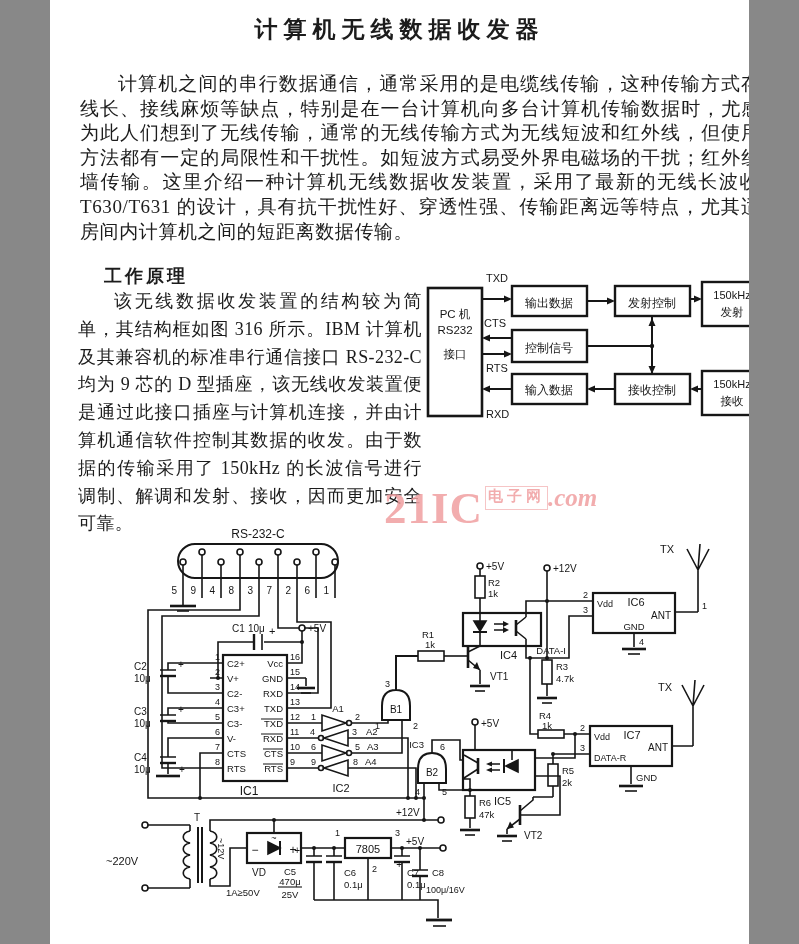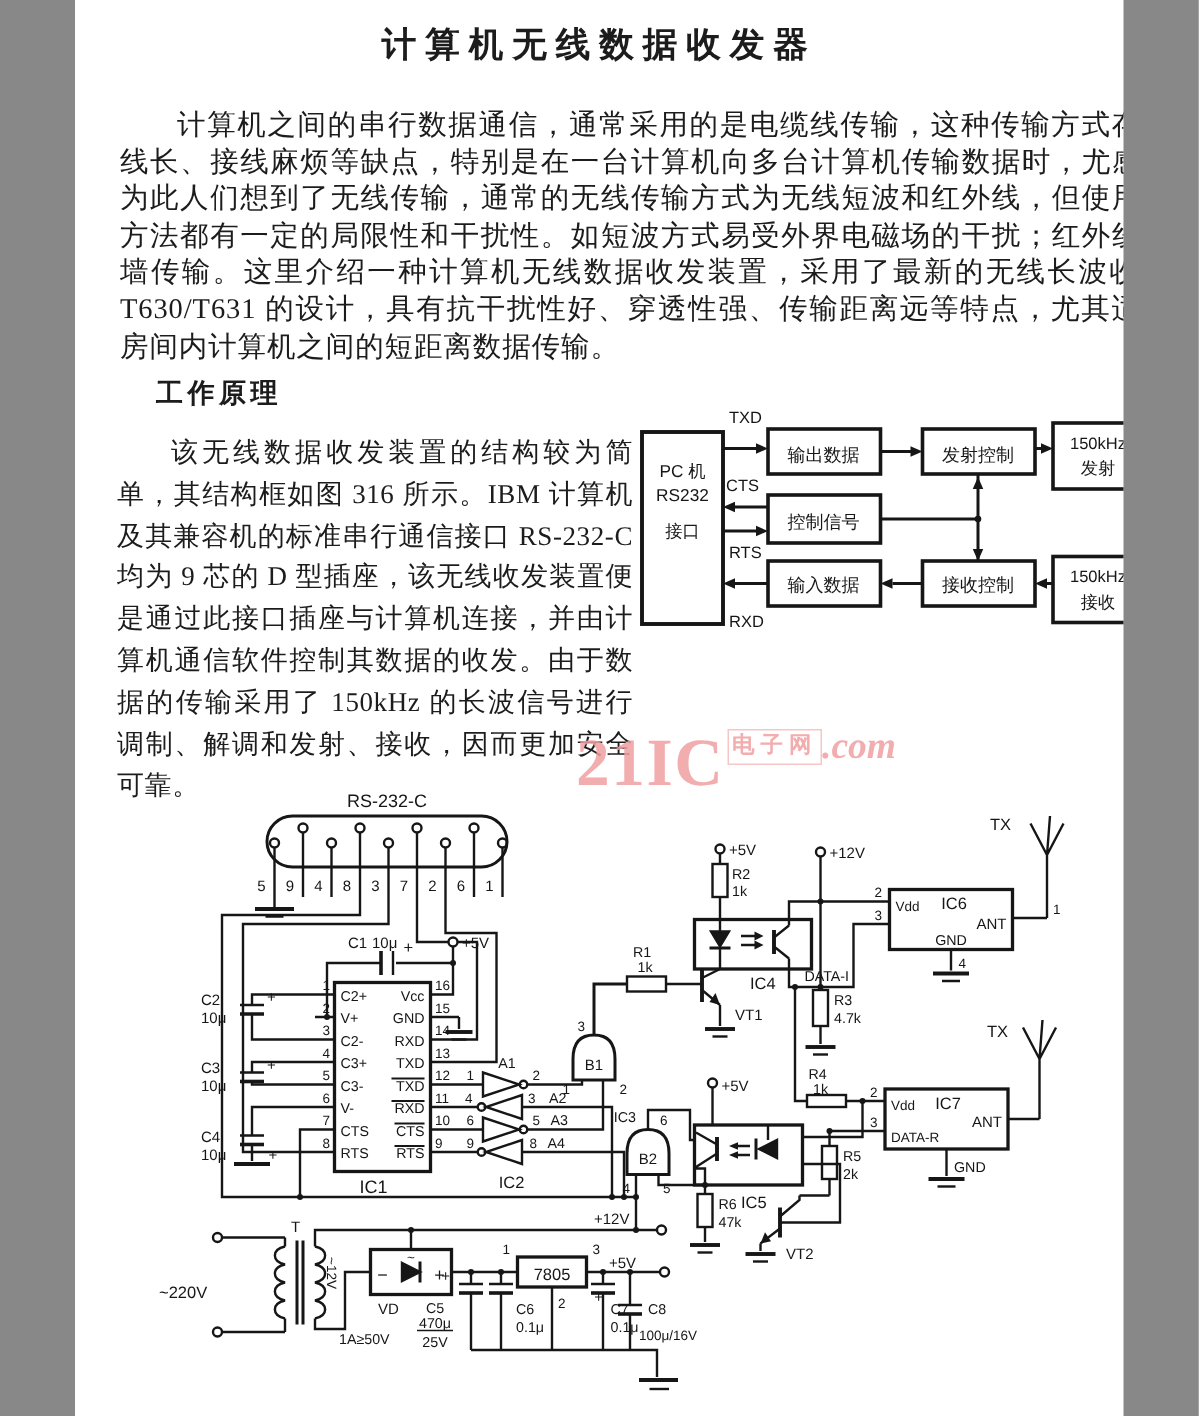--- a/index.html
+++ b/index.html
@@ -2,21 +2,21 @@
 <html><head>
 <meta charset="utf-8">
 <style>
   html,body{margin:0;padding:0;background:#888;}
   .page{position:relative;width:699px;height:944px;background:#ffffff;margin:0 auto;overflow:hidden;
         font-family:"Liberation Serif","DejaVu Serif",serif;color:#1c1c1c;}
   .title{position:absolute;left:0;top:14px;width:100%;text-align:center;font-size:23px;font-weight:bold;
          letter-spacing:6px;}
   .intro{position:absolute;left:30px;top:72px;width:741px;font-size:19px;line-height:24.6px;
          text-align:justify;letter-spacing:0.6px;text-indent:2em;}
-  .sec-head{position:absolute;left:54px;top:250px;font-size:18px;font-weight:bold;letter-spacing:3px;font-family:Liberation Mono, monospace;}
+  .sec-head{position:absolute;left:54px;top:264px;font-size:18px;font-weight:bold;letter-spacing:3px;font-family:Liberation Mono, monospace;}
   .body2{position:absolute;left:28px;top:288px;width:344px;font-size:18px;line-height:27.8px;
          text-align:justify;letter-spacing:0.4px;text-indent:2em;}
   .wm{position:absolute;left:334px;top:446px;display:flex;align-items:flex-start;opacity:.85;
       font-family:"Liberation Serif",serif;pointer-events:none;margin-top:40px;}
   .wm-big{font-size:45px;font-weight:bold;line-height:44px;letter-spacing:1px;color:#f09fa1;}
   .wm-col{display:flex;flex-direction:row;margin-left:2px;color:#f09fa1;}
   .wm-cn{font-size:15px;font-weight:bold;letter-spacing:4px;border:1px solid #f5bcbd;padding:0 2px;}
   .wm-com{font-size:25px;font-style:italic;font-weight:bold;line-height:24px;}
   svg text{font-family:"Liberation Sans","DejaVu Sans",sans-serif;fill:#161616;}
 </style>

